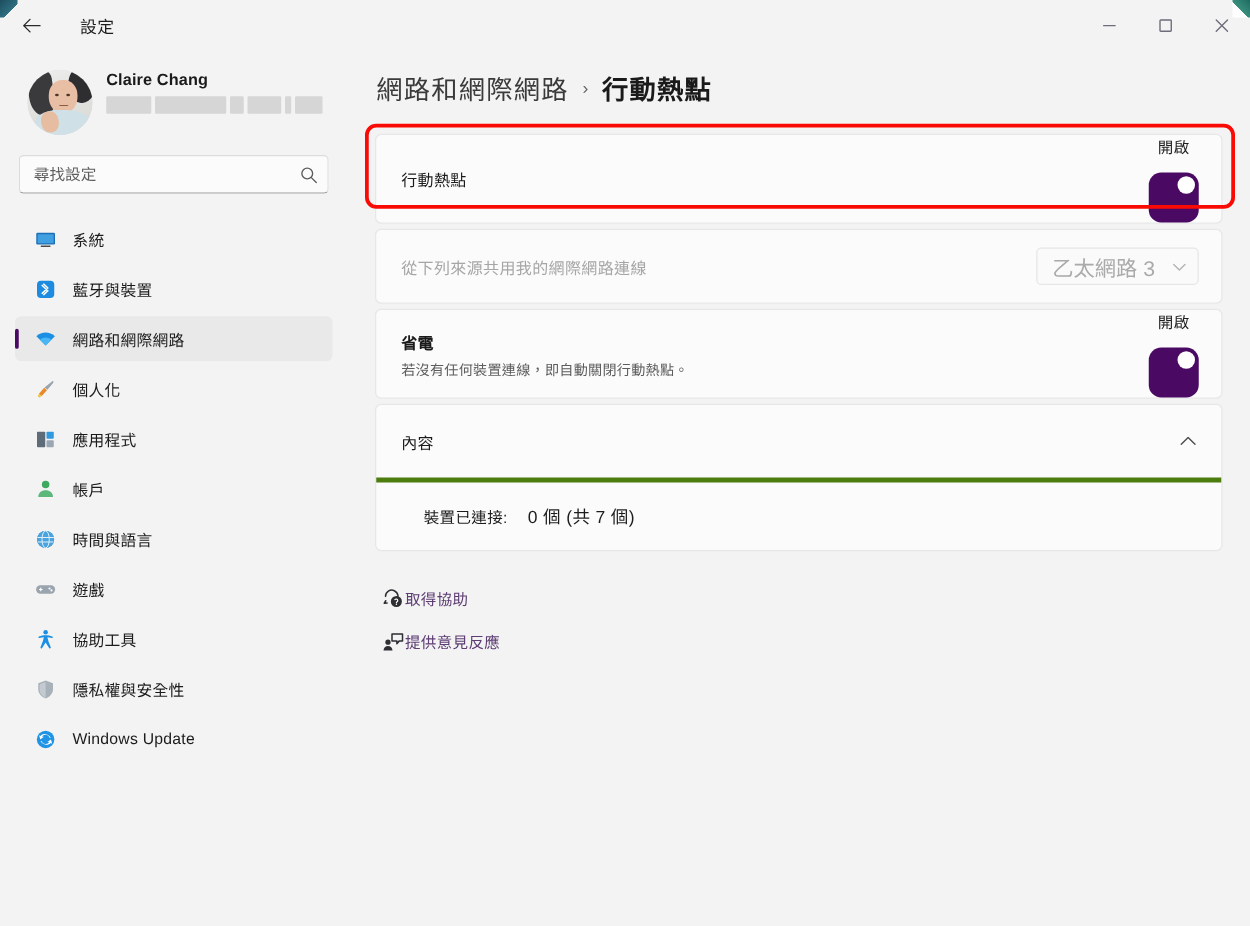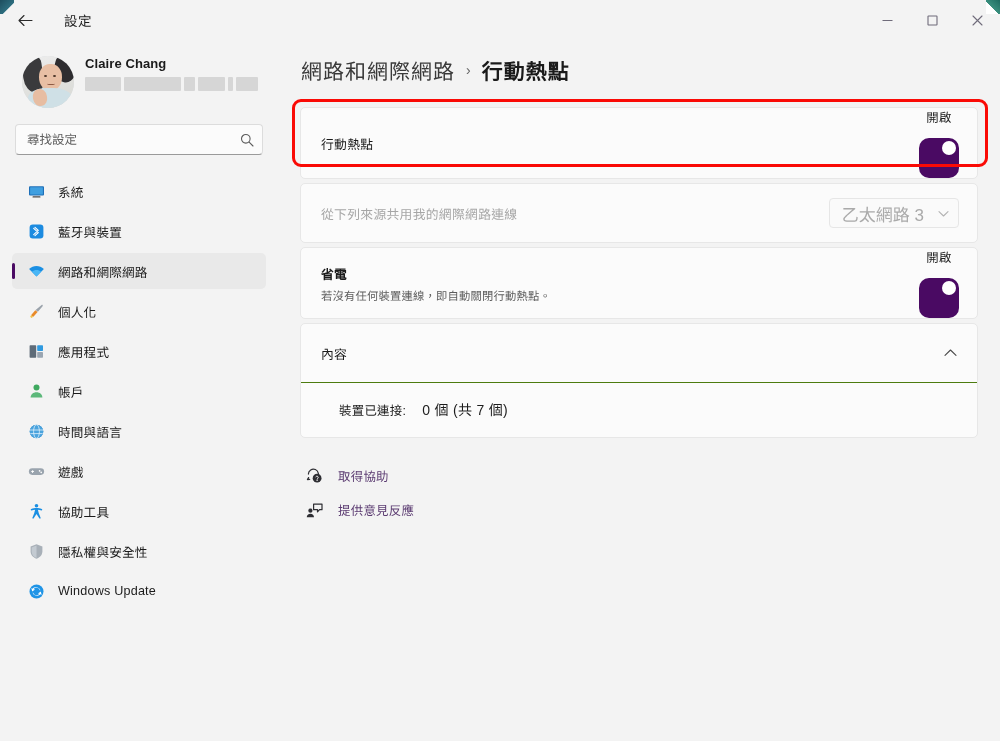--- a/index.html
+++ b/index.html
@@ -347,21 +347,21 @@
     cursor: pointer;
   }
   .expander-head .etitle {
     flex: 1;
     font-size: 12.8px;
     color: #1b1b1b;
     letter-spacing: .3px;
   }
   .chev { color: #4a4a4a; display: flex; align-items: center; }
   .expander-body {
-    border-top: 1px solid #4d7c0f;
+    border-top: 4px solid #4d7c0f;
     padding: 16px 20px 18px 38px;
     display: flex;
     align-items: baseline;
     gap: 16px;
   }
   .prop-label {
     font-size: 12.4px;
     color: #1d1d1d;
     letter-spacing: .3px;
   }
@@ -369,21 +369,20 @@
     font-size: 14px;
     color: #1d1d1d;
     letter-spacing: .3px;
   }
 
   
   .footer-links { margin-top: 24px; padding-left: 6px; }
   .flink {
     display: flex;
     align-items: center;
-    gap: 14px;
     height: 28px;
     margin-bottom: 6px;
     cursor: pointer;
     width: fit-content;
     padding-right: 6px;
   }
   .flink-ico {
     width: 18px; height: 18px;
     display: flex; align-items: center; justify-content: center;
     color: #2e2e33;

